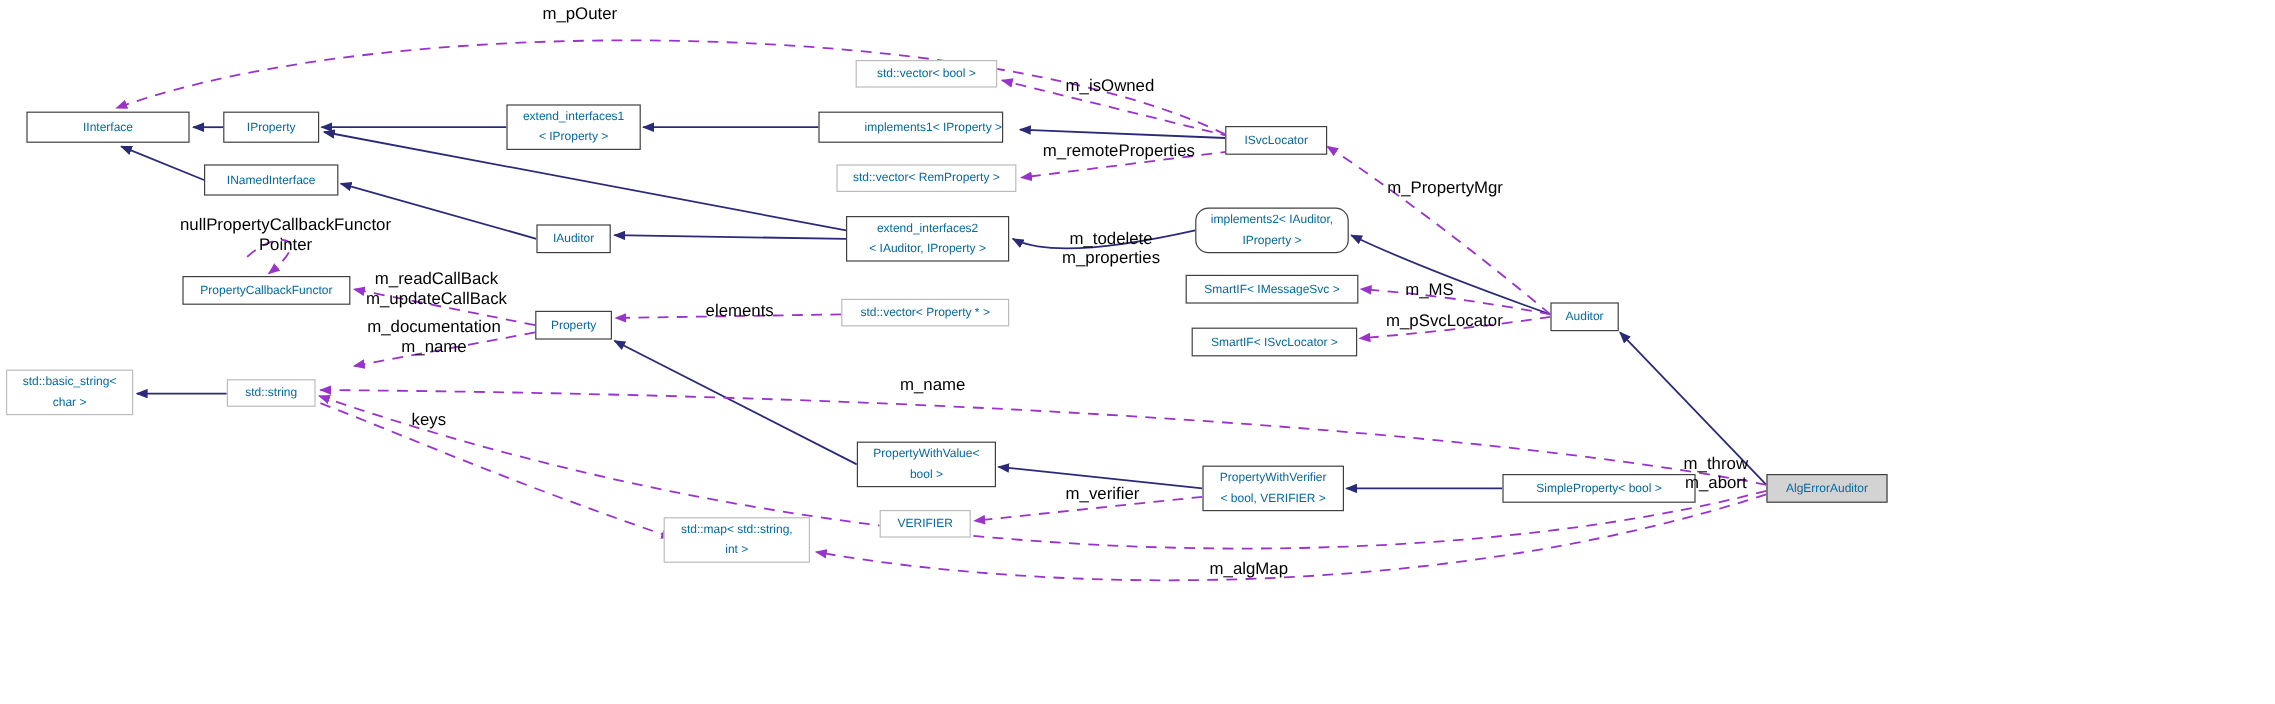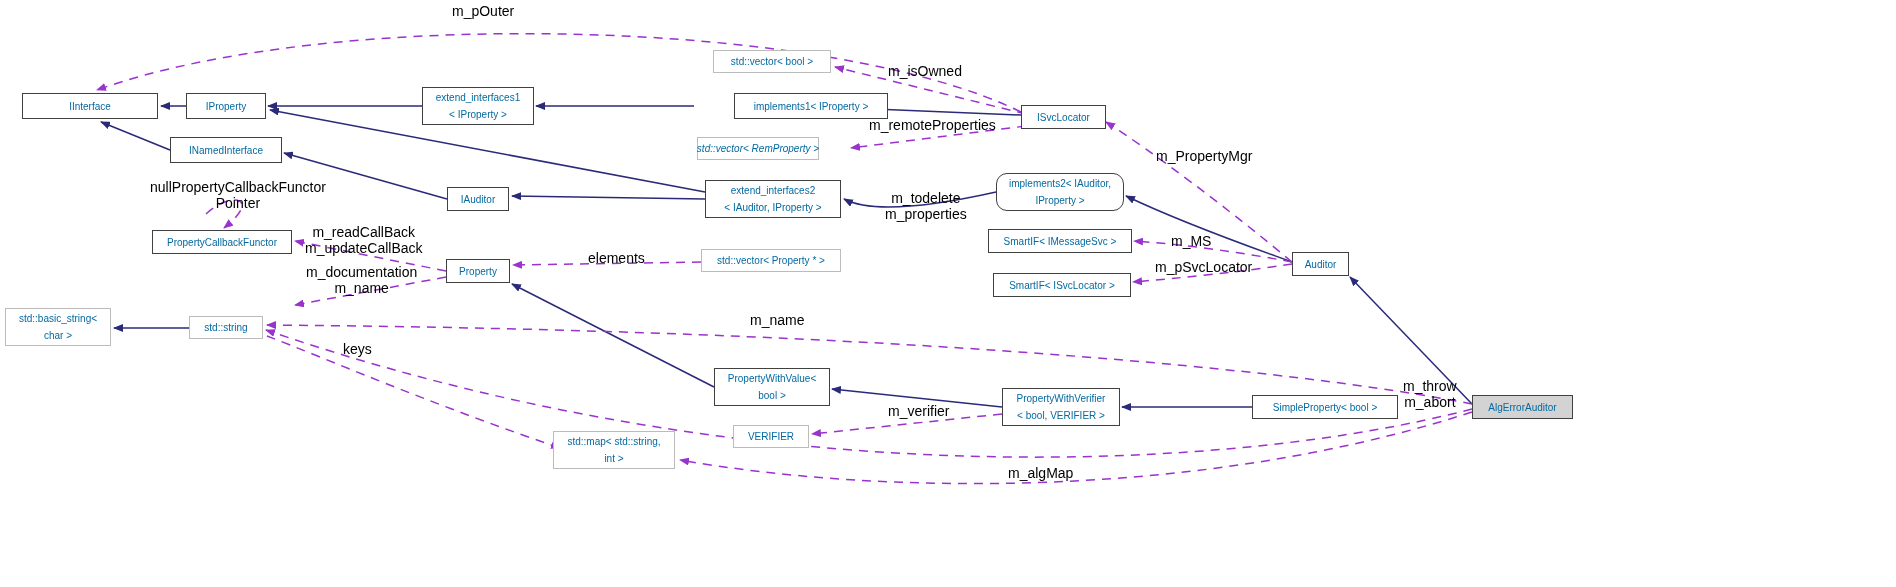--- a/index.html
+++ b/index.html
@@ -87,43 +87,43 @@
       <path d="M267,336 C330,360 420,400 560,448"></path>
     </g>
   </svg>
 
   <div id="nodes">
       <div class="node solid" style="left: 22px; top: 93px; width: 136px; height: 26px;"><span>IInterface</span></div>
       <div class="node solid" style="left: 186px; top: 93px; width: 80px; height: 26px;"><span>IProperty</span></div>
       <div class="node solid" style="left: 170px; top: 137px; width: 112px; height: 26px;"><span>INamedInterface</span></div>
       <div class="node solid" style="left: 422px; top: 87px; width: 112px; height: 38px;"><span>extend_interfaces1
 &lt; IProperty &gt;</span></div>
-      <div class="node solid" style="left: 734px; top: 93px; width: 154px; height: 26px;"><span>implements1&lt; IProperty &gt;</span></div>
+      <div class="node solid" style="left: 682px; top: 93px; width: 154px; height: 26px; justify-content: flex-end;"><span>implements1&lt; IProperty &gt;</span></div>
       <div class="node light" style="left: 713px; top: 50px; width: 118px; height: 23px;"><span>std::vector&lt; bool &gt;</span></div>
-      <div class="node light" style="left: 697px; top: 137px; width: 122px; height: 23px; font-style: italic;"><span>std::vector&lt; RemProperty &gt;</span></div>
+      <div class="node light" style="left: 697px; top: 137px; width: 150px; height: 23px;"><span>std::vector&lt; RemProperty &gt;</span></div>
       <div class="node solid" style="left: 1021px; top: 105px; width: 85px; height: 24px;"><span>ISvcLocator</span></div>
       <div class="node solid" style="left: 447px; top: 187px; width: 62px; height: 24px;"><span>IAuditor</span></div>
       <div class="node solid" style="left: 705px; top: 180px; width: 136px; height: 38px;"><span>extend_interfaces2
 &lt; IAuditor, IProperty &gt;</span></div>
       <div class="node solid" style="left: 996px; top: 173px; width: 128px; height: 38px; border-radius: 11px;"><span>implements2&lt; IAuditor,
 IProperty &gt;</span></div>
       <div class="node solid" style="left: 152px; top: 230px; width: 140px; height: 24px;"><span>PropertyCallbackFunctor</span></div>
       <div class="node solid" style="left: 446px; top: 259px; width: 64px; height: 24px;"><span>Property</span></div>
       <div class="node light" style="left: 701px; top: 249px; width: 140px; height: 23px;"><span>std::vector&lt; Property * &gt;</span></div>
       <div class="node solid" style="left: 988px; top: 229px; width: 144px; height: 24px;"><span>SmartIF&lt; IMessageSvc &gt;</span></div>
       <div class="node solid" style="left: 993px; top: 273px; width: 138px; height: 24px;"><span>SmartIF&lt; ISvcLocator &gt;</span></div>
       <div class="node solid" style="left: 1292px; top: 252px; width: 57px; height: 24px;"><span>Auditor</span></div>
       <div class="node light" style="left: 5px; top: 308px; width: 106px; height: 38px;"><span>std::basic_string&lt;
 char &gt;</span></div>
       <div class="node light" style="left: 189px; top: 316px; width: 74px; height: 23px;"><span>std::string</span></div>
       <div class="node solid" style="left: 714px; top: 368px; width: 116px; height: 38px;"><span>PropertyWithValue&lt;
 bool &gt;</span></div>
       <div class="node solid" style="left: 1002px; top: 388px; width: 118px; height: 38px;"><span>PropertyWithVerifier
 &lt; bool, VERIFIER &gt;</span></div>
-      <div class="node solid" style="left: 1252px; top: 395px; width: 146px; height: 24px;"><span>SimpleProperty&lt; bool &gt;</span></div>
+      <div class="node solid" style="left: 1252px; top: 395px; width: 161px; height: 24px;"><span>SimpleProperty&lt; bool &gt;</span></div>
       <div class="node light" style="left: 733px; top: 425px; width: 76px; height: 23px;"><span>VERIFIER</span></div>
       <div class="node light" style="left: 553px; top: 431px; width: 122px; height: 38px;"><span>std::map&lt; std::string,
 int &gt;</span></div>
       <div class="node hl" style="left: 1472px; top: 395px; width: 101px; height: 24px;"><span>AlgErrorAuditor</span></div>
     </div>
   <div id="labels">
       <div class="lbl" style="left: 452px; top: 3px;">m_pOuter</div>
       <div class="lbl" style="left: 888px; top: 63px;">m_isOwned</div>
       <div class="lbl" style="left: 869px; top: 117px;">m_remoteProperties</div>
       <div class="lbl" style="left: 885px; top: 146px; margin-top: 44px;">m_todelete

